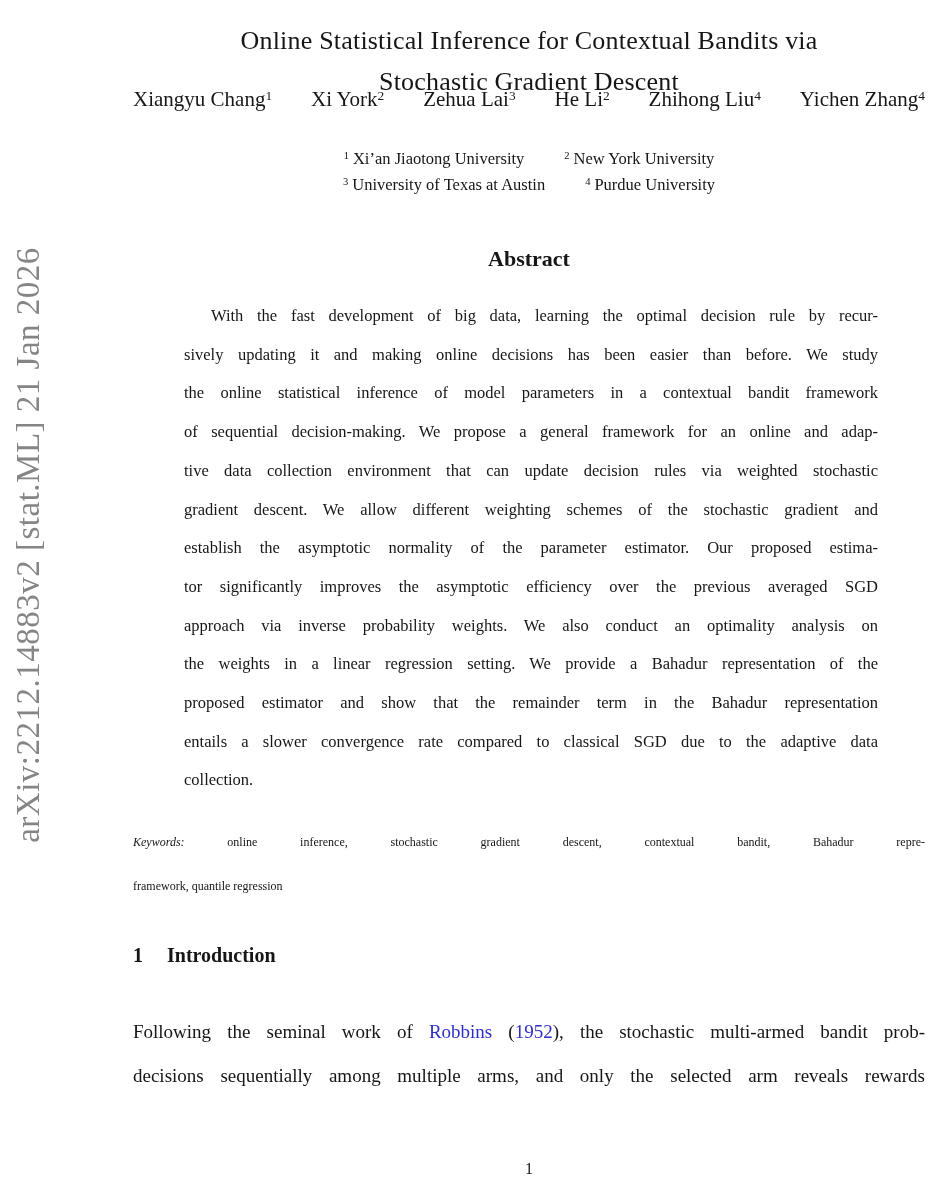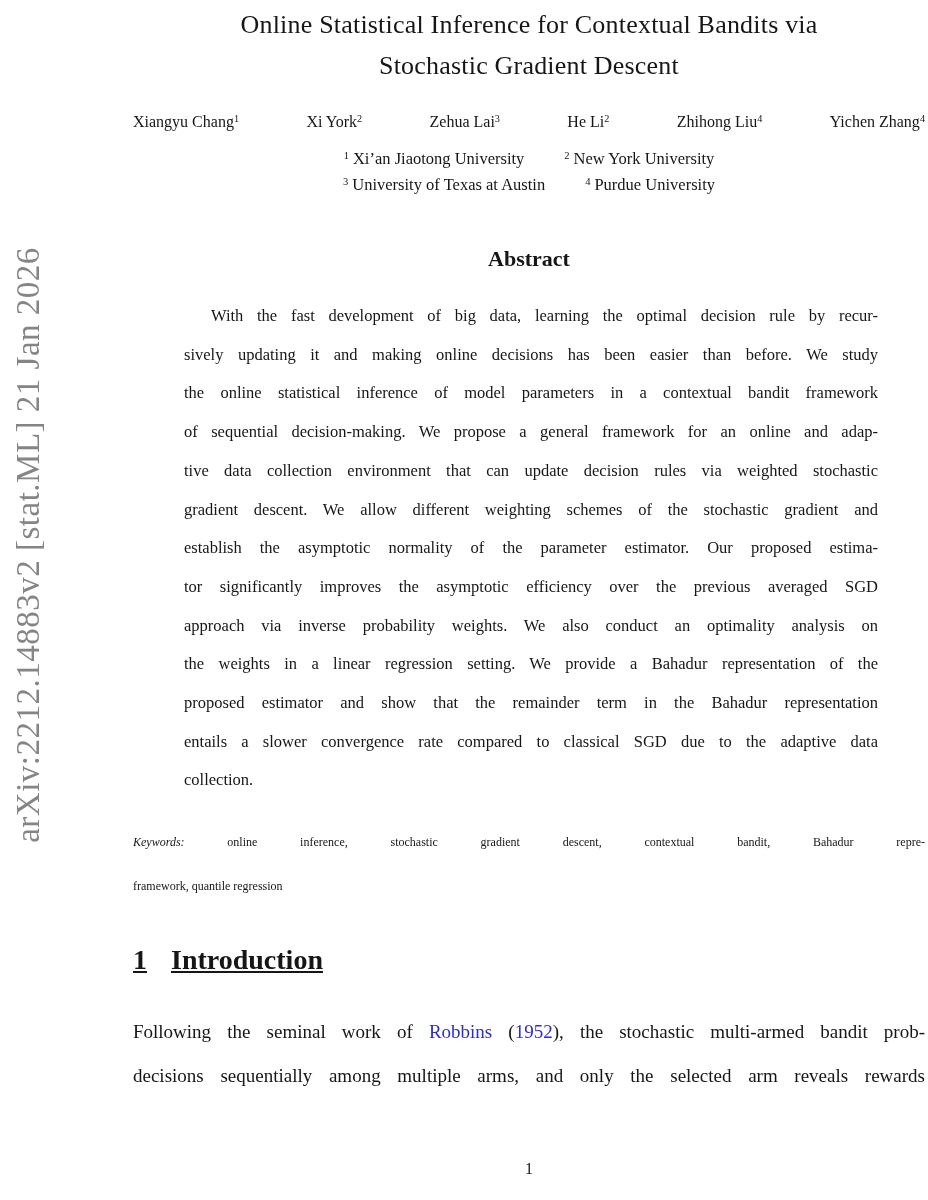--- a/index.html
+++ b/index.html
@@ -15,29 +15,29 @@
   .watermark{
     position:absolute;
     left:28px;top:545px;
     transform:translate(-50%,-50%) rotate(-90deg);
     white-space:nowrap;
     font-size:33px;
     color:#858585;
     letter-spacing:0.5px;
   }
   .title-block{
-    position:absolute;top:4px;left:133px;width:792px;
+    position:absolute;top:20px;left:133px;width:792px;
     text-align:center;
     font-size:26px;line-height:41px;
     letter-spacing:0.2px;
   }
   .authors-row{
-    position:absolute;top:113px;left:133px;width:792px;
+    position:absolute;top:87px;left:133px;width:792px;
     display:flex;justify-content:space-between;align-items:baseline;
-    font-size:16px;
+    font-size:21px;
     white-space:nowrap;
   }
   sup{font-size:64%;line-height:0;position:relative;top:-0.45em;vertical-align:baseline;}
   .affils{
     position:absolute;top:146px;left:133px;width:792px;
     text-align:center;
     font-size:16.5px;line-height:26px;
   }
   .affil + .affil{margin-left:40px;}
   .affil sup{margin-right:4px;}
@@ -52,21 +52,21 @@
   .jline{text-align:justify;text-align-last:justify;}
   .abs-body .first{text-indent:27px;}
   .abs-body .last{text-align:left;text-align-last:left;}
   .keywords{
     position:absolute;top:820px;left:133px;width:792px;
     font-size:12px;line-height:44px;
   }
   .kw-label{font-style:italic;}
   .sec-head{
     position:absolute;top:944px;left:133px;width:792px;
-    font-weight:bold;font-size:28px;text-decoration:underline;
+    font-weight:bold;font-size:20px;
   }
   .sec-num{margin-right:24px;}
   .intro{
     position:absolute;top:1010px;left:133px;width:792px;
     font-size:19px;line-height:44px;
   }
   .cite{color:#2d2dc9;text-decoration:none;cursor:pointer;}
   .page-num{
     position:absolute;top:1160px;left:133px;width:792px;
     text-align:center;font-size:16px;

